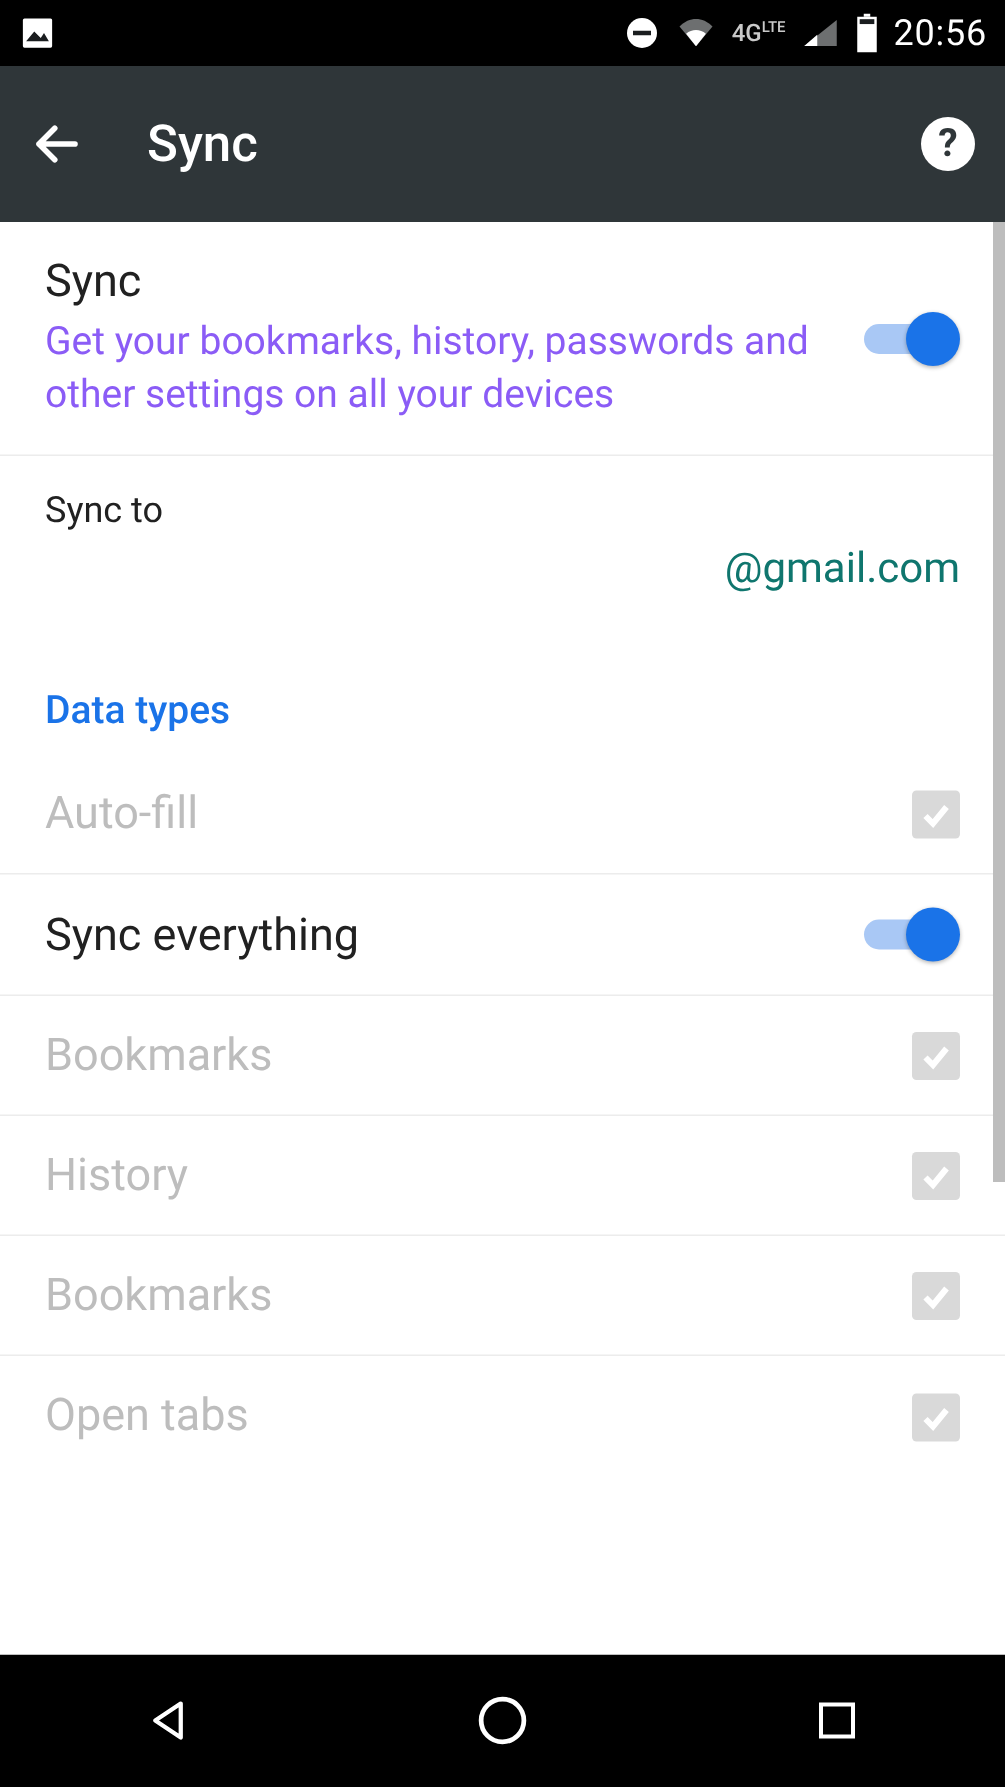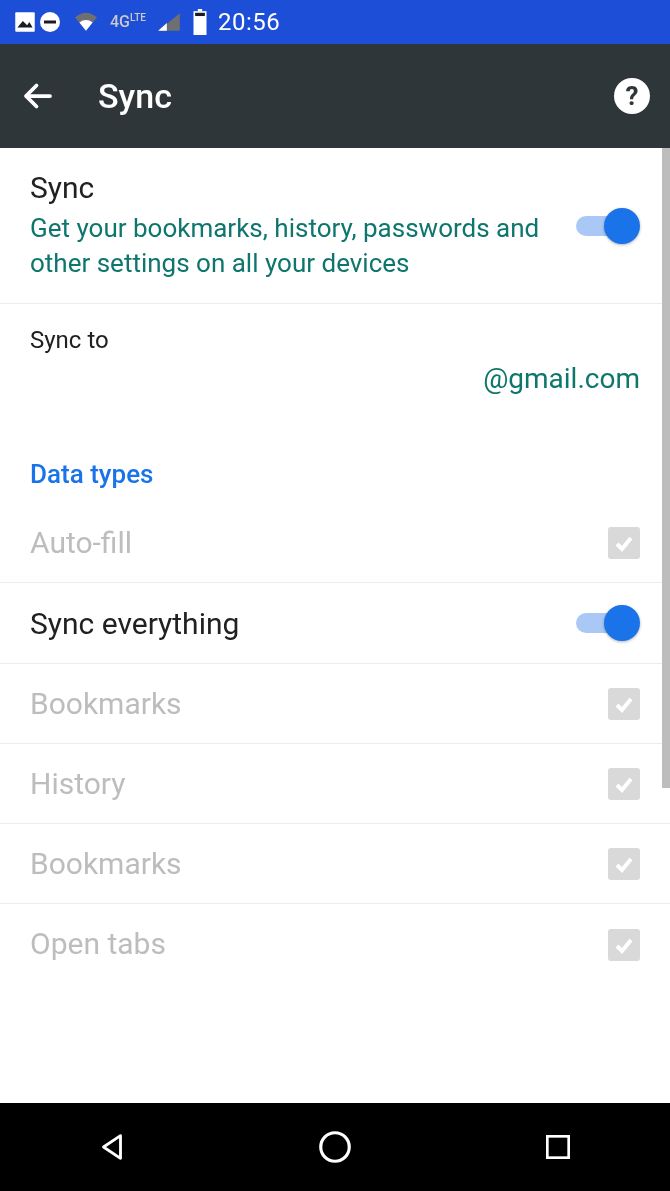--- a/index.html
+++ b/index.html
@@ -1,39 +1,39 @@
 <!DOCTYPE html>
 <html><head>
 <meta charset="utf-8">
 <style>
   * { box-sizing: border-box; margin: 0; padding: 0; }
   html, body { width: 670px; height: 1191px; font-family: Roboto, "Helvetica Neue", Arial, sans-serif; background: #fff; overflow: hidden; }
   .phone { width: 670px; height: 1191px; display: flex; flex-direction: column; position: relative; }
 
   
-  .statusbar { background: #1d4ed8; height: 44px; display: flex; align-items: center; justify-content: flex-start; padding: 0 12px; color: #fff; }
+  .statusbar { background: #000000; height: 44px; display: flex; align-items: center; justify-content: space-between; padding: 0 12px; color: #fff; }
   .statusbar .left { display: flex; align-items: center; gap: 8px; }
   .statusbar .right { display: flex; align-items: center; gap: 10px; }
   .clock { font-size: 24px; font-weight: 400; letter-spacing: 0.5px; }
   .net-label { font-size: 16px; font-weight: 500; color: #c9c9c9; line-height: 1; }
 
   
   .appbar { background: #2f3639; height: 104px; display: flex; align-items: center; padding: 0 20px; gap: 42px; color: #fff; }
   .appbar .title { font-size: 34px; font-weight: 500; flex: 1; }
   .help-circle { width: 36px; height: 36px; border-radius: 50%; background: #fff; color: #2f3639; display: flex; align-items: center; justify-content: center; font-size: 26px; font-weight: 700; }
 
   
   .content { flex: 1; background: #fff; overflow-y: hidden; position: relative; }
   .scroll-indicator { position: absolute; right: 0; top: 0; width: 8px; height: 640px; background: #bdbdbd; }
 
   .row { padding: 22px 30px; border-bottom: 1px solid #ececec; display: flex; align-items: center; justify-content: space-between; gap: 20px; }
   .row.noborder { border-bottom: none; align-items: flex-end; }
   .row .text { flex: 1; }
   .row .primary { font-size: 30px; color: #212121; }
-  .row .secondary { font-size: 26px; color: #0f766e; margin-top: 6px; line-height: 1.35; }
+  .row .secondary { font-size: 26px; color: #8b5cf6; margin-top: 6px; line-height: 1.35; }
 
   .row.disabled .primary { color: #bdbdbd; }
 
   .section-header { padding: 30px 30px 14px 30px; font-size: 26px; color: #1a73e8; font-weight: 500; }
 
   .sync-to { padding: 22px 30px 34px 30px; }
   .sync-to .primary { font-size: 24px; color: #212121; }
   .sync-to .email { font-size: 28px; color: #0f766e; margin-top: 8px; padding-left: 128px; text-align: right; }
 
   

